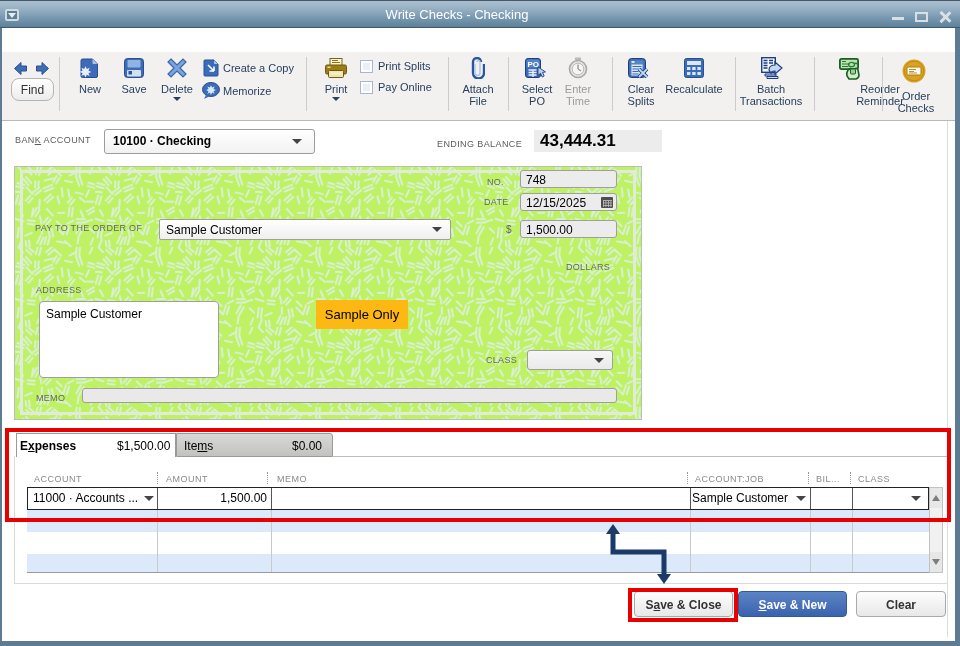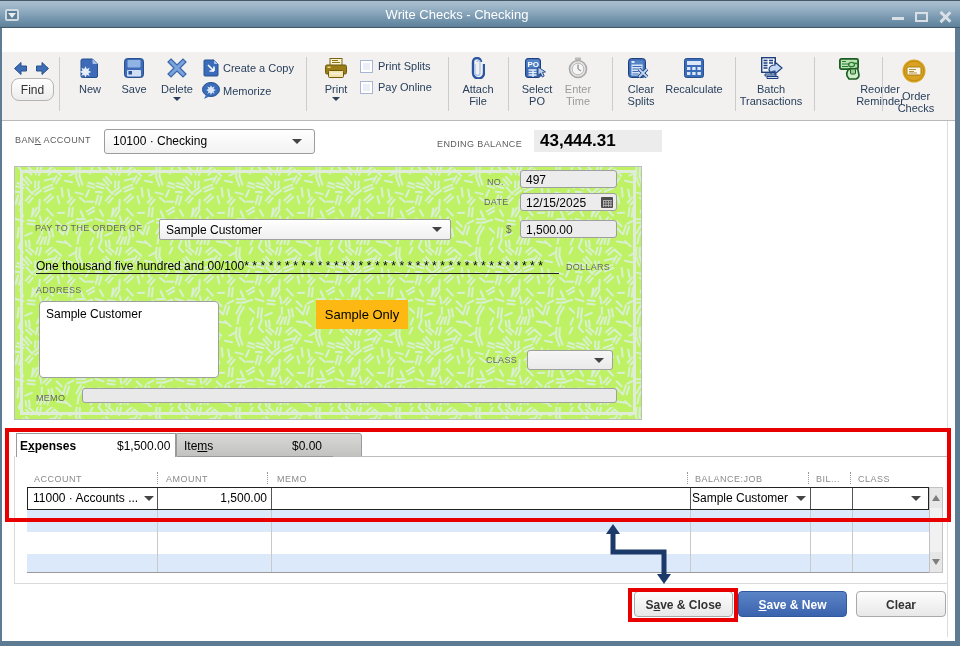--- a/index.html
+++ b/index.html
@@ -37,21 +37,21 @@
 .tlabel { position:absolute; font-size:11px; color:#29405c; text-align:center; line-height:12px; white-space:nowrap; }
 .gray { color:#9b9b9b !important; }
 #findbtn { position:absolute; left:11px; top:26px; width:43px; height:23px; background:linear-gradient(#ffffff,#ececec); border:1px solid #b4b4b4; border-radius:8px; font-size:12px; color:#333; text-align:center; padding-top:4px; }
 .caret { position:absolute; width:0; height:0; border-left:4px solid transparent; border-right:4px solid transparent; border-top:4px solid #29405c; }
 .cb { position:absolute; width:13px; height:13px; background:#eceef7; border:1px solid #a9b5d6; box-shadow:inset 0 0 0 2px #fff; }
 
 
 #bankrow { position:absolute; left:0; top:0; width:0; height:0; }
 .smallcaps { font-size:9px; color:#5b5b5b; letter-spacing:0.4px; white-space:nowrap; }
 #bank-label { position:absolute; left:15px; top:135px; }
-#bank-combo { position:absolute; left:104px; top:129px; width:211px; height:25px; background:linear-gradient(#ffffff,#f2f2f2); border:1px solid #9c9c9c; border-radius:3px; font-size:12px; color:#000; padding:4px 0 0 8px; }
+#bank-combo { position:absolute; left:104px; top:129px; width:211px; height:25px; background:linear-gradient(#ffffff,#f2f2f2); border:1px solid #9c9c9c; border-radius:3px; font-size:12px; color:#000; padding:4px 0 0 8px;font-weight:bold; }
 #bank-combo .arr { position:absolute; right:12px; top:9px; }
 .arr { width:0; height:0; border-left:5px solid transparent; border-right:5px solid transparent; border-top:5px solid #444; }
 #endbal-label { position:absolute; left:437px; top:139px; }
 #endbal-box { position:absolute; left:534px; top:130px; width:128px; height:22px; background:#ececec; }
 #endbal-val { position:absolute; left:540px; top:131px; font-size:17px; font-weight:bold; color:#000; }
 
 
 #check { position:absolute; left:14px; top:166px; width:628px; height:254px; background:#bef264; border:1px solid #b9bfb9; }
 #checkpat { position:absolute; left:0; top:0; width:100%; height:100%; }
 #ckframe { position:absolute; left:5px; top:3px; right:5px; bottom:4px; border:3px solid #e0ebda; }
@@ -77,21 +77,21 @@
 #class-label { left:471px; top:188px; }
 #class-combo { position:absolute; left:512px; top:183px; width:86px; height:20px; background:linear-gradient(#f6f6f6,#eaeaea); border:1px solid #9f9f9f; border-radius:3px; }
 #class-combo .arr { position:absolute; right:8px; top:7px; }
 #memo-label { left:21px; top:226px; }
 #memo-input { left:67px; top:221px; width:535px; height:15px; border-radius:3px; background:#e9e9e9; }
 
 
 #redbox1 { position:absolute; left:5px; top:428px; width:946px; height:94px; border:4px solid #e80000; z-index:10; }
 .etab { position:absolute; top:433px; height:24px; font-size:12px; }
 #tab-exp { left:16px; width:160px; background:#fff; border:1px solid #9a9a9a; border-bottom:none; }
-#tab-items { left:176px; width:186px; background:linear-gradient(#d8d8d6,#c2c2c0); border:1px solid #9a9a9a; border-bottom:1px solid #9a9a9a; border-radius:0 3px 0 0; }
+#tab-items { left:176px; width:157px; background:linear-gradient(#d8d8d6,#c2c2c0); border:1px solid #9a9a9a; border-bottom:1px solid #9a9a9a; border-radius:0 3px 0 0; }
 #tab-exp b { position:absolute; left:3px; top:5px; font-weight:bold; }
 #tab-exp i { position:absolute; left:100px; top:5px; font-weight:normal; font-style:normal; }
 #tab-items span { position:absolute; left:7px; top:5px; }
 #tab-items i { position:absolute; left:115px; top:5px; font-style:normal; }
 #itemline { position:absolute; left:333px; top:456px; width:614px; height:1px; background:#bdbdbd; }
 #panel { position:absolute; left:14px; top:456px; width:934px; height:128px; border:1px solid #dadada; border-top:none; }
 #rightline { position:absolute; left:947px; top:121px; width:1px; height:516px; background:#dcdcdc; }
 
 
 #tbl { position:absolute; left:27px; top:462px; width:902px; height:111px; }
@@ -382,29 +382,28 @@
             <line x1="77.3" y1="52.7" x2="69.0" y2="55.4"></line>
             <line x1="74.7" y1="61.3" x2="79.2" y2="65.8"></line>
             <line x1="78.1" y1="71.5" x2="75.7" y2="77.6"></line>
           </g>
         </pattern>
       </defs>
       <rect width="100%" height="100%" fill="url(#pat)"></rect>
     </svg>
     <div id="ckframe"></div>
     <div id="no-label" class="cklabel">NO.</div>
-    <div id="no-input" class="ckinput">497</div>
+    <div id="no-input" class="ckinput">748</div>
     <div id="date-label" class="cklabel">DATE</div>
     <div id="date-input" class="ckinput">12/15/2025</div>
     <div id="cal-ico"></div>
     <div id="payto-label" class="cklabel">PAY TO THE ORDER OF</div>
     <div id="payto-combo">Sample Customer<span class="arr"></span></div>
     <div id="dollar-label" class="cklabel">$</div>
     <div id="amt-input" class="ckinput">1,500.00</div>
-    <div id="words">One thousand five hundred and 00/100<span style="letter-spacing:3.5px">*************************************</span></div>
     <div id="dollars-label" class="cklabel">DOLLARS</div>
     <div id="addr-label" class="cklabel">ADDRESS</div>
     <div id="addr-box">Sample Customer</div>
     <div id="sample-badge">Sample Only</div>
     <div id="class-label" class="cklabel">CLASS</div>
     <div id="class-combo">
         <span class="arr"></span>
       </div>
     <div id="memo-label" class="cklabel">MEMO</div>
     <div id="memo-input" class="ckinput"></div>
@@ -423,21 +422,21 @@
   <div id="panel"></div>
   <div id="rightline"></div>
 
   <div id="tbl">
     <div class="hlabel" style="left:7px">ACCOUNT</div>
     <div class="hdots" style="left:130px"></div>
     <div class="hlabel" style="left:139px">AMOUNT</div>
     <div class="hdots" style="left:240px"></div>
     <div class="hlabel" style="left:250px">MEMO</div>
     <div class="hdots" style="left:660px"></div>
-    <div class="hlabel" style="left:668px">BALANCE:JOB</div>
+    <div class="hlabel" style="left:668px">ACCOUNT:JOB</div>
     <div class="hdots" style="left:781px"></div>
     <div class="hlabel" style="left:789px">BIL...</div>
     <div class="hdots" style="left:823px"></div>
     <div class="hlabel" style="left:831px">CLASS</div>
   </div>
   <div id="tblbody">
     <div class="row blue" style="top:23px"></div>
     <div class="row" style="top:45px"></div>
     <div class="row blue" style="top:67px; height:18px"></div>
   </div>

